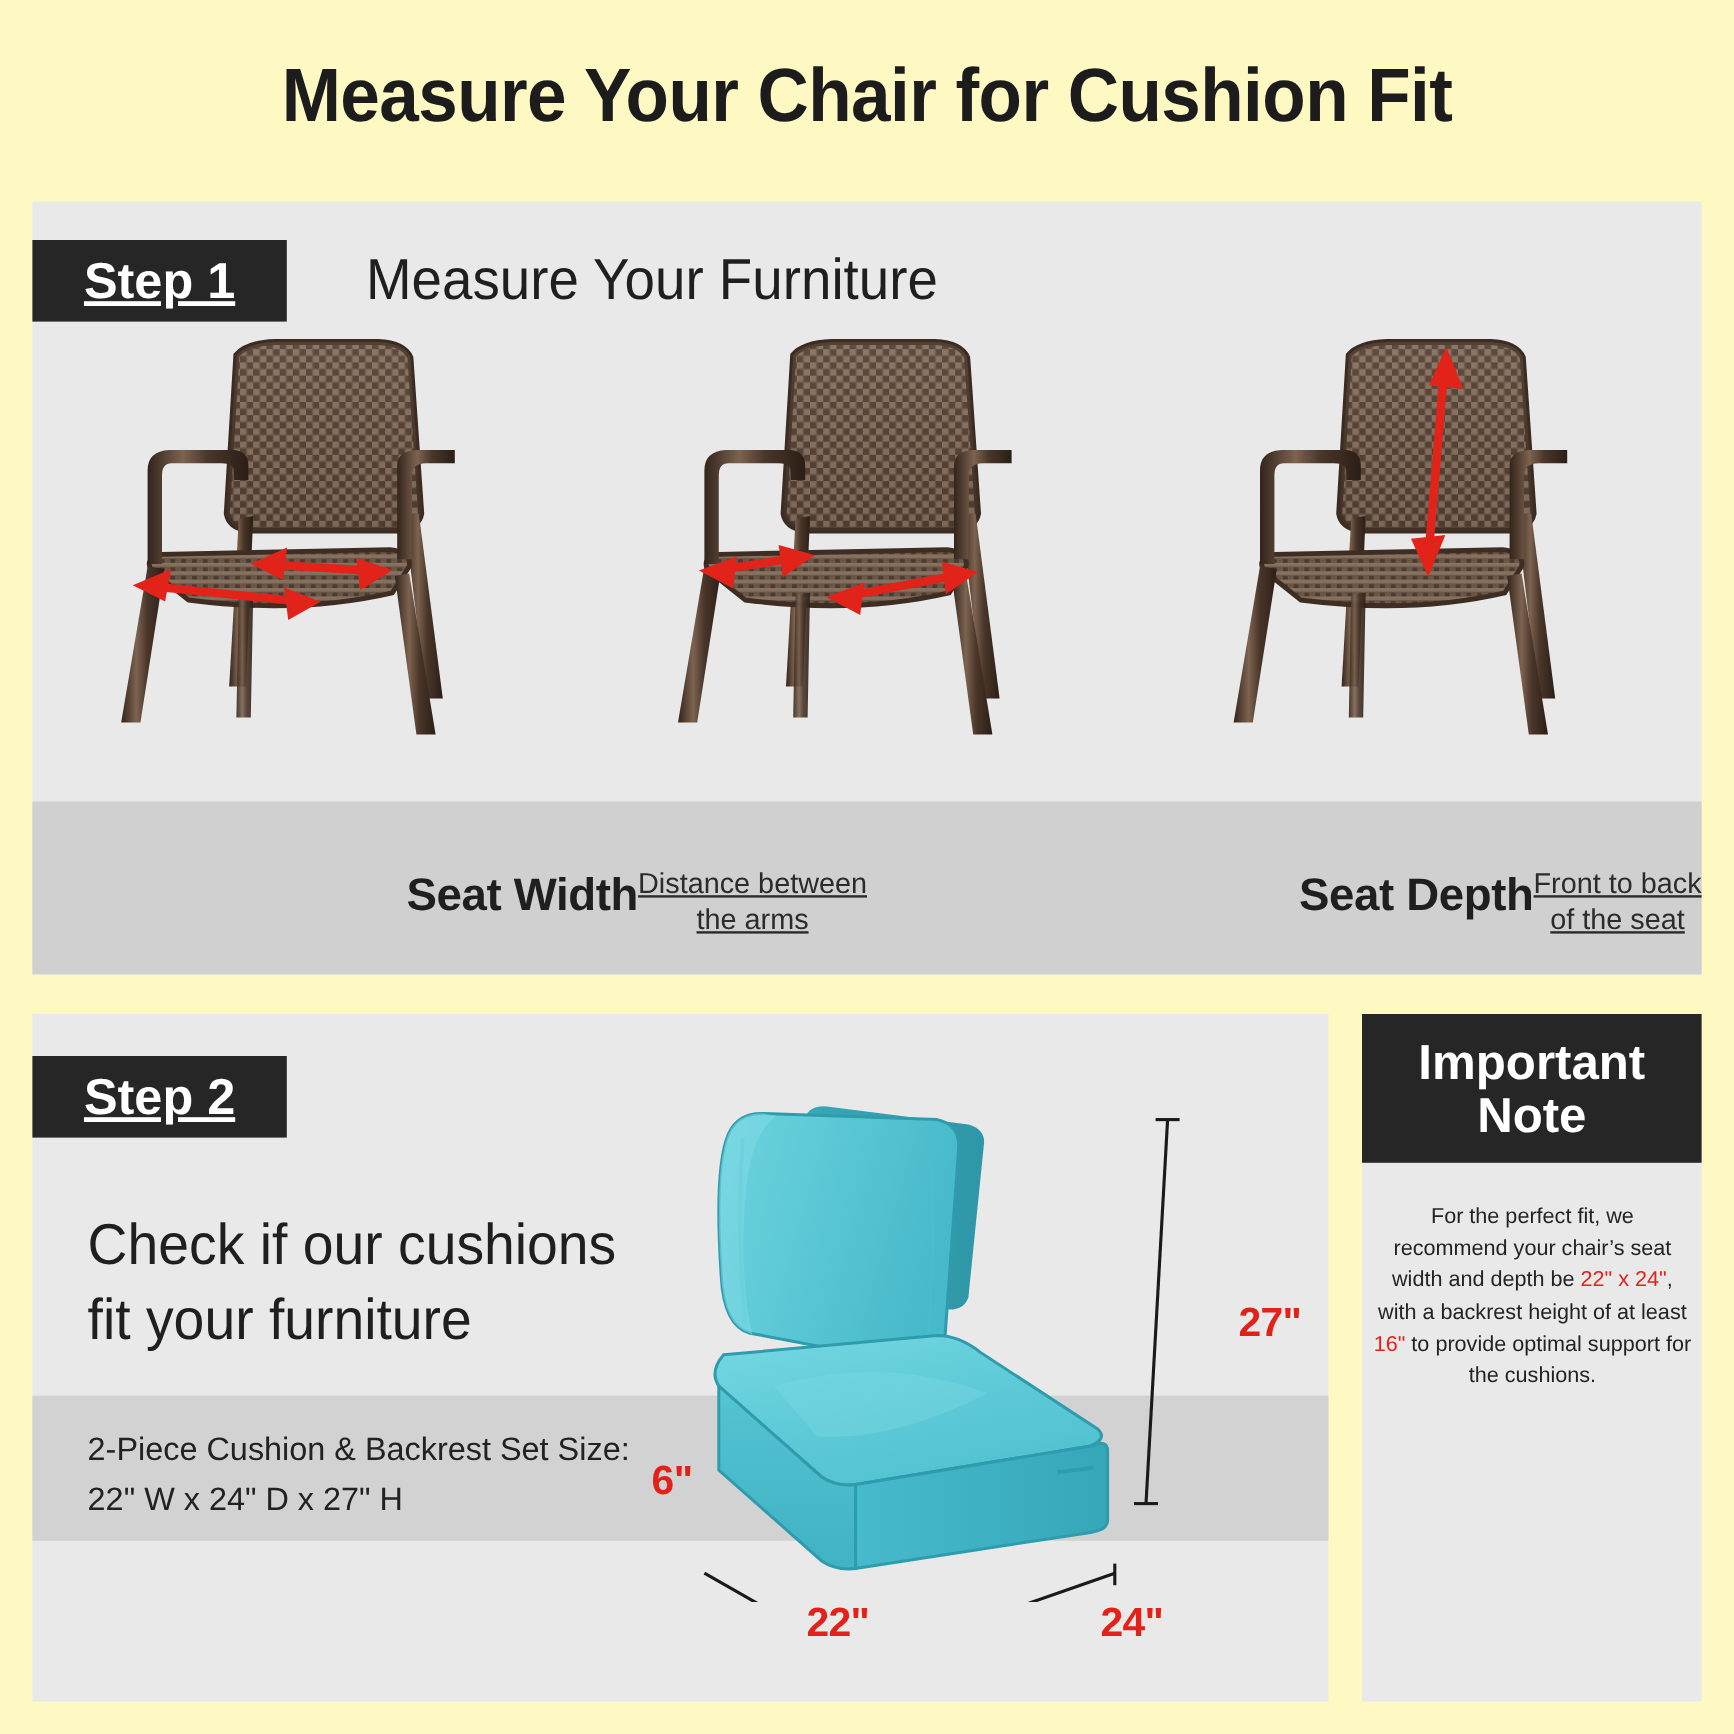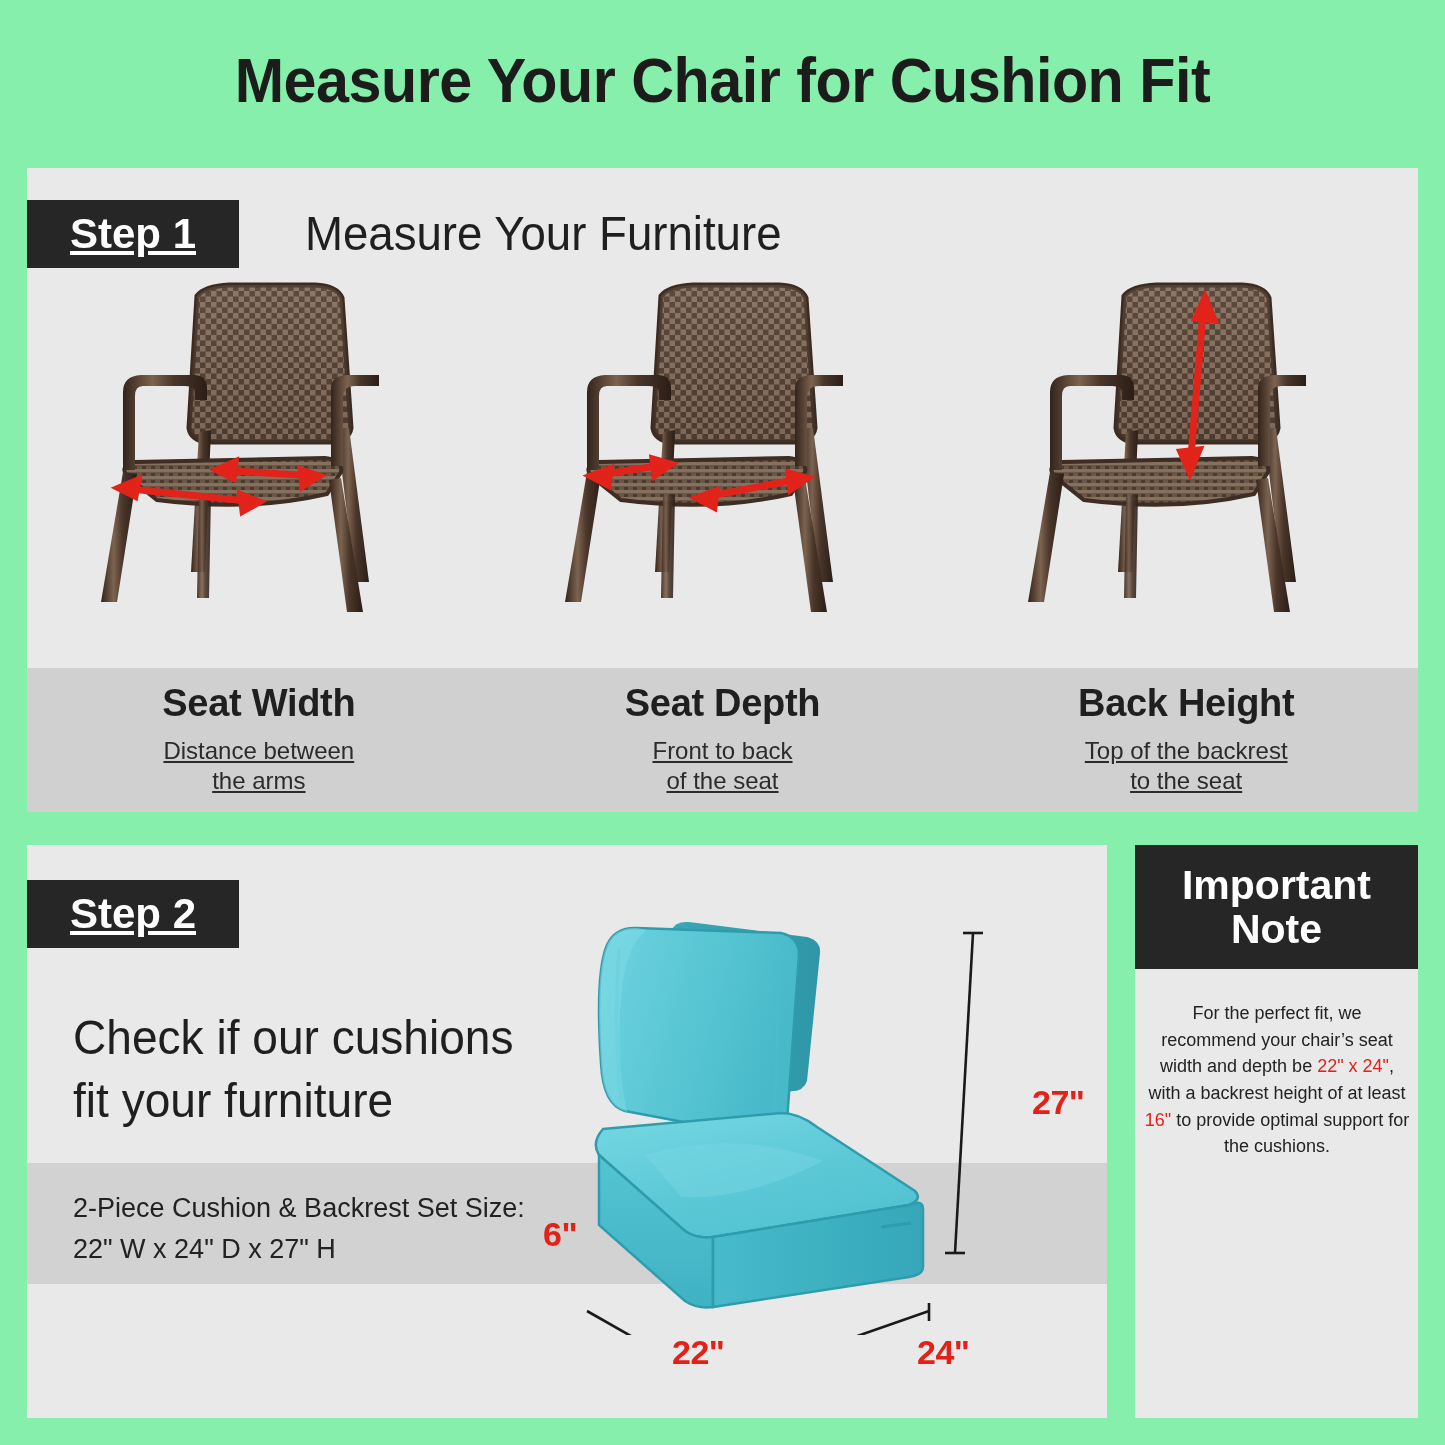--- a/index.html
+++ b/index.html
@@ -2,21 +2,21 @@
 <html><head>
 <meta charset="utf-8">
 <style>
   * { box-sizing: border-box; margin: 0; padding: 0; }
   html, body {
     width: 1445px; height: 1445px;
     background: #ffffff;
     font-family: "Liberation Sans", sans-serif;
     overflow: hidden;
   }
-  .page { position: relative; width: 1445px; height: 1445px; background: #86efac; }
+  .page { position: relative; width: 1445px; height: 1445px; background: #fef9c3; }
 
   
   .title {
     position: absolute; left: 0; top: 44px; width: 1445px;
     text-align: center;
     font-size: 63px; font-weight: bold; color: #1c1c1c;
     letter-spacing: -0.5px;
     transform: scaleX(0.94); transform-origin: center top;
   }
 
@@ -43,22 +43,22 @@
     transform: scaleX(0.95); transform-origin: left top;
   }
   #step1-heading { left: 305px; top: 206px; }
 
   
   #caption-band {
     position: absolute; left: 27px; top: 668px; width: 1391px; height: 144px;
     background: #d0d0d0; display: flex;
   }
   .caption-col {
-    flex: 1 1 0; display: flex; flex-direction: column; align-items: center;
-    justify-content: flex-start; padding-top: 14px;
+    flex: 1 1 0; display: flex; flex-direction: row; align-items: center;
+    justify-content: flex-end; padding-top: 14px;
   }
   .caption-title {
     font-size: 38px; font-weight: bold; color: #1f1f1f; line-height: 1.15;
     letter-spacing: -0.3px;
   }
   .caption-sub {
     margin-top: 10px; font-size: 24px; color: #2b2b2b; text-align: center; line-height: 1.26; text-decoration: underline;
   }
 
   
@@ -244,27 +244,20 @@
         <div>the arms</div>
       </div>
     </div>
     <div class="caption-col">
       <div class="caption-title">Seat Depth</div>
       <div class="caption-sub">
         <div>Front to back</div>
         <div>of the seat</div>
       </div>
     </div>
-    <div class="caption-col">
-      <div class="caption-title">Back Height</div>
-      <div class="caption-sub">
-        <div>Top of the backrest</div>
-        <div>to the seat</div>
-      </div>
-    </div>
   </div>
 
   <div class="panel" id="step2-panel"></div>
   <div id="size-band"></div>
   <div class="step-badge" id="step2-badge">Step 2</div>
 
   <div id="step2-title">
     <div>Check if our cushions</div>
     <div>fit your furniture</div>
   </div>

